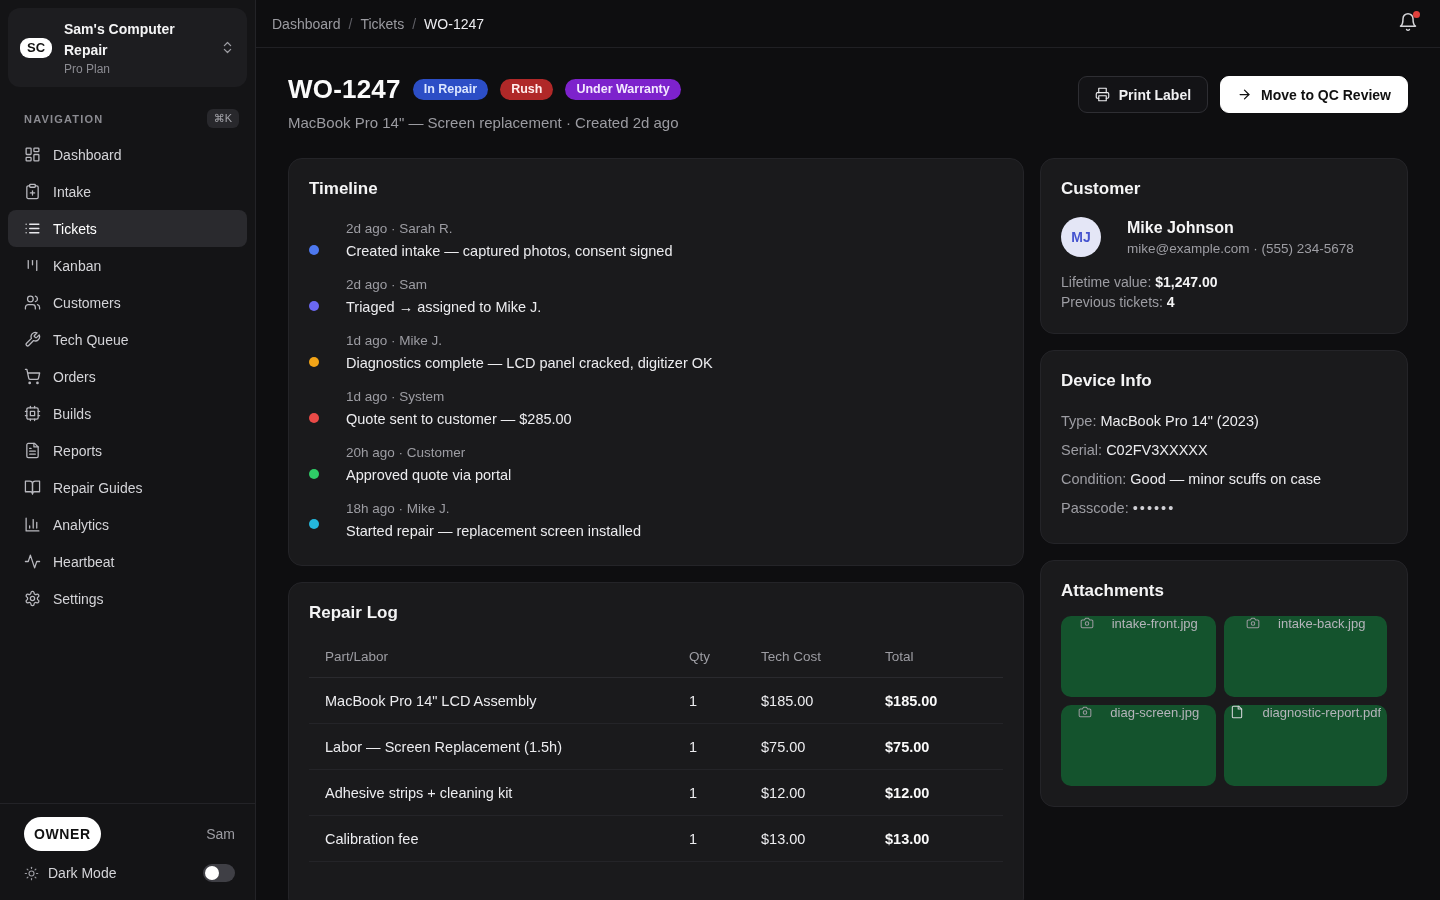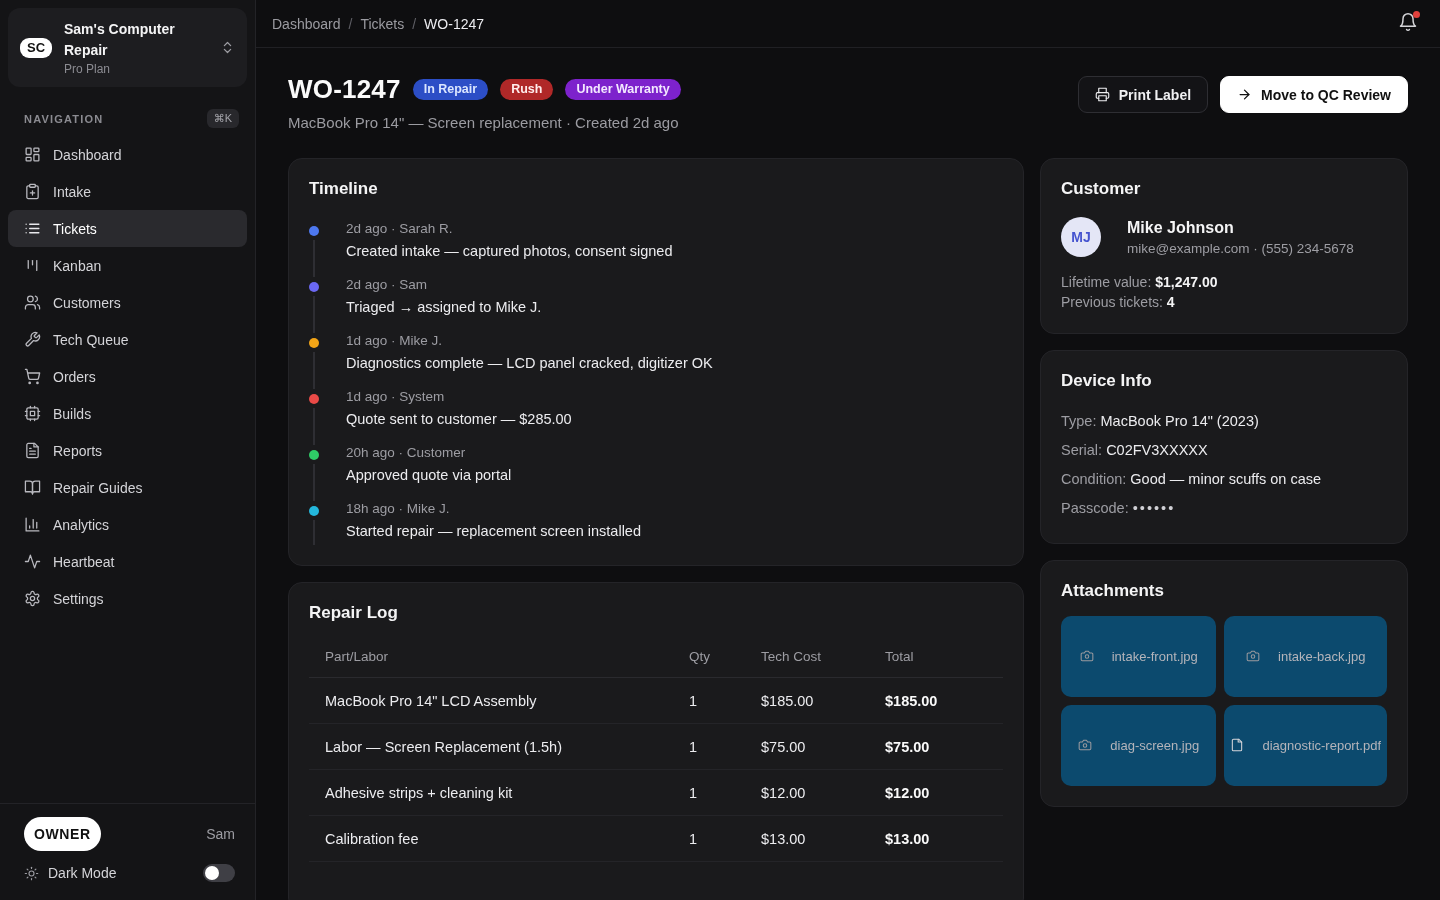--- a/index.html
+++ b/index.html
@@ -63,21 +63,21 @@
     border-radius:9px; font-size:14px; font-weight:bold; cursor:pointer; white-space:nowrap; }
   .btn-ghost { background:#131316; border:1px solid #2e2e33; color:#f0f0f2; }
   .btn-primary { background:#fff; color:#111; border:1px solid #fff; }
 
   .cols { display:grid; grid-template-columns:1fr 368px; gap:16px; margin-top:27px; align-items:start; }
   .card { background:#1a1a1c; border:1px solid #242428; border-radius:14px; padding:20px 20px; }
   .card-title { font-size:17px; font-weight:bold; color:#f4f4f5; }
 
   
   .tl-list { margin-top:22px; }
-  .tl-event { display:flex; gap:27px; }
+  .tl-event { display:flex; gap:27px;align-items:center; }
   .tl-rail { display:flex; flex-direction:column; align-items:center; width:10px; padding-top:5px; }
   .tl-dot { width:10px; height:10px; border-radius:50%; flex:none; }
   .tl-line { width:2px; flex:1; background:#2e2e33; margin-top:4px; }
   .tl-body { padding-bottom:18px; }
   .tl-event:last-child .tl-body { padding-bottom:6px; }
   .tl-meta { font-size:13.5px; color:#9d9da3; }
   .tl-text { font-size:14.5px; color:#ececef; margin-top:7px; }
 
   
   .repair-card { margin-top:16px; min-height:330px; padding-bottom:0; }
@@ -101,22 +101,22 @@
   .cust-contact { font-size:13.5px; color:#9d9da3; margin-top:4px; }
   .cust-stats { margin-top:15px; font-size:14px; color:#9d9da3; line-height:1.45; }
   .cust-stats b { color:#f4f4f5; }
 
   .dev-rows { margin-top:16px; }
   .dev-row { font-size:14.5px; color:#9d9da3; line-height:29px; }
   .dev-row b { color:#ececef; font-weight:normal; }
   .dev-row.pass b { color:#cfcfd4; letter-spacing:2px; }
 
   .att-grid { display:grid; grid-template-columns:1fr 1fr; gap:8px; margin-top:15px; }
-  .att-tile { height:81px; background:#0c4a6e; border-radius:10px; display:flex;
-    align-items:center; justify-content:center; gap:18px; cursor:pointer; padding:0 6px; }
+  .att-tile { height:81px; background:#14532d; border-radius:10px; display:flex;
+    align-items:flex-start; justify-content:center; gap:18px; cursor:pointer; padding:0 6px; }
   .att-name { font-size:13px; color:#b4b4ba; white-space:nowrap; overflow:hidden; text-overflow:ellipsis; }
   .att-tile .icon { color:#9a9a9f; }
   svg { display:block; }
 </style>
 </head>
 <body>
 
 <div class="app">
 
   <aside class="sidebar">

